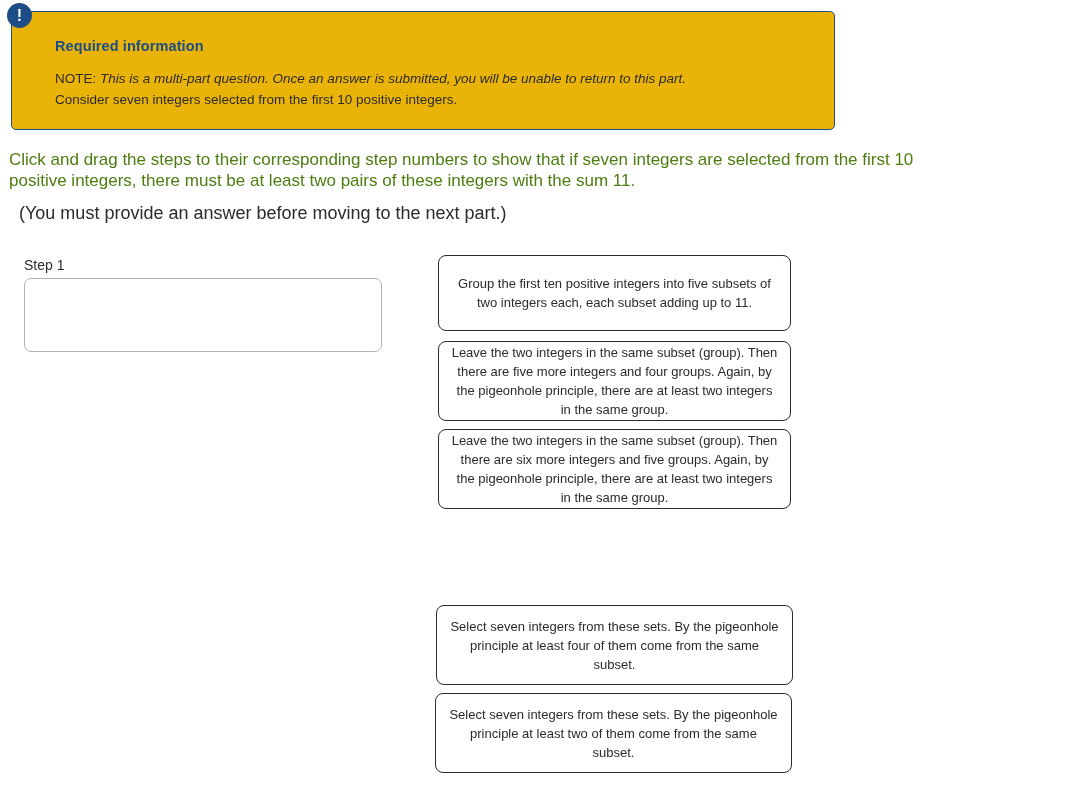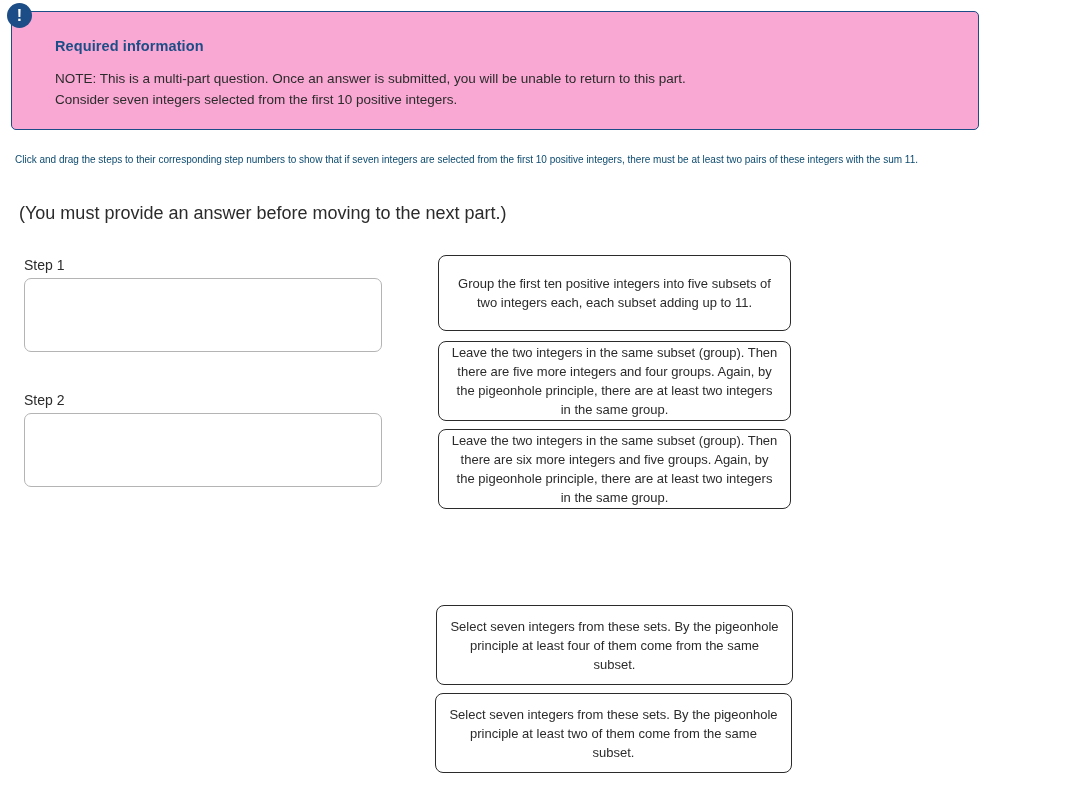--- a/index.html
+++ b/index.html
@@ -16,26 +16,26 @@
     position: relative;
     overflow: hidden;
     -webkit-font-smoothing: antialiased;
   }
 
   
   .alert-panel {
     position: absolute;
     left: 11px;
     top: 11px;
-    width: 968px;
+    width: 824px;
     height: 119px;
     box-sizing: border-box;
     border: 1.5px solid #1c4d86;
     border-radius: 5px;
-    background: #f9a8d4;
+    background: #eab308;
   }
   .alert-icon {
     position: absolute;
     left: 7px;
     top: 3px;
     width: 25px;
     height: 25px;
     border-radius: 50%;
     background: #1c4d86;
     color: #ffffff;
@@ -58,33 +58,32 @@
   .alert-body {
     position: absolute;
     left: 43px;
     top: 56px;
     right: 20px;
     font-size: 13.5px;
     line-height: 21px;
     color: #2b2b2b;
   }
   .alert-body .note-label { font-style: normal; }
-  .alert-body .note-italic { }
+  .alert-body .note-italic { font-style: italic; }
   .alert-body .note-line2 { font-style: normal; display: block; }
 
   
   .prompt {
     position: absolute;
     left: 9px;
     top: 149px;
     width: 915px;
-    font-size: 10px;
+    font-size: 17px;
     line-height: 21px;
-    color: #0c4a6e;
-    text-align: center;
+    color: #4d7c0f;
   }
   .prompt-sub {
     position: absolute;
     left: 19px;
     top: 203px;
     width: 700px;
     font-size: 18px;
     line-height: 21px;
     color: #2b2b2b;
   }
@@ -169,24 +168,20 @@
 <div class="prompt">Click and drag the steps to their corresponding step numbers to show that if seven integers are selected from the first 10 positive integers, there must be at least two pairs of these integers with the sum 11.</div>
 <div class="prompt-sub">(You must provide an answer before moving to the next part.)</div>
 
 <div class="steps-column">
 
   <div class="step-group step-1">
     <div class="step-label">Step 1</div>
     <div class="step-dropzone"></div>
   </div>
 
-  <div class="step-group step-2">
-    <div class="step-label">Step 2</div>
-    <div class="step-dropzone"></div>
-  </div>
 
 
 
 </div>
 
 <div class="options-column">
   <div class="option-card card-1">Group the first ten positive integers into five subsets of two integers each, each subset adding up to 11.</div>
   <div class="option-card card-2">Leave the two integers in the same subset (group). Then there are five more integers and four groups. Again, by the pigeonhole principle, there are at least two integers in the same group.</div>
   <div class="option-card card-3">Leave the two integers in the same subset (group). Then there are six more integers and five groups. Again, by the pigeonhole principle, there are at least two integers in the same group.</div>
   <div class="option-card card-5">Select seven integers from these sets. By the pigeonhole principle at least four of them come from the same subset.</div>

